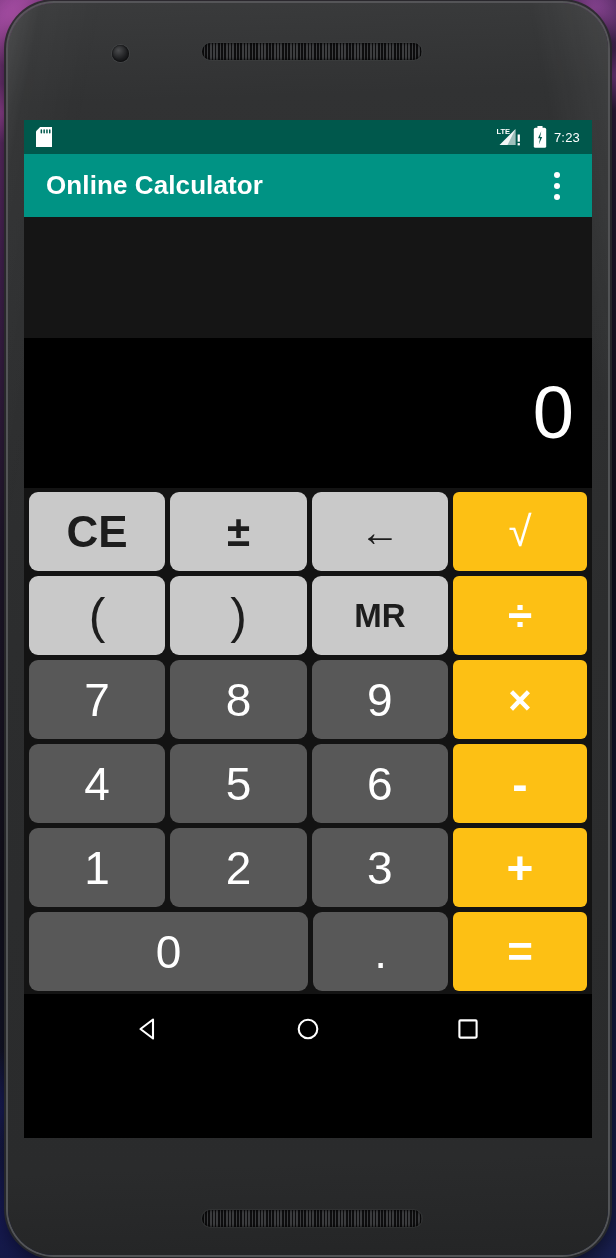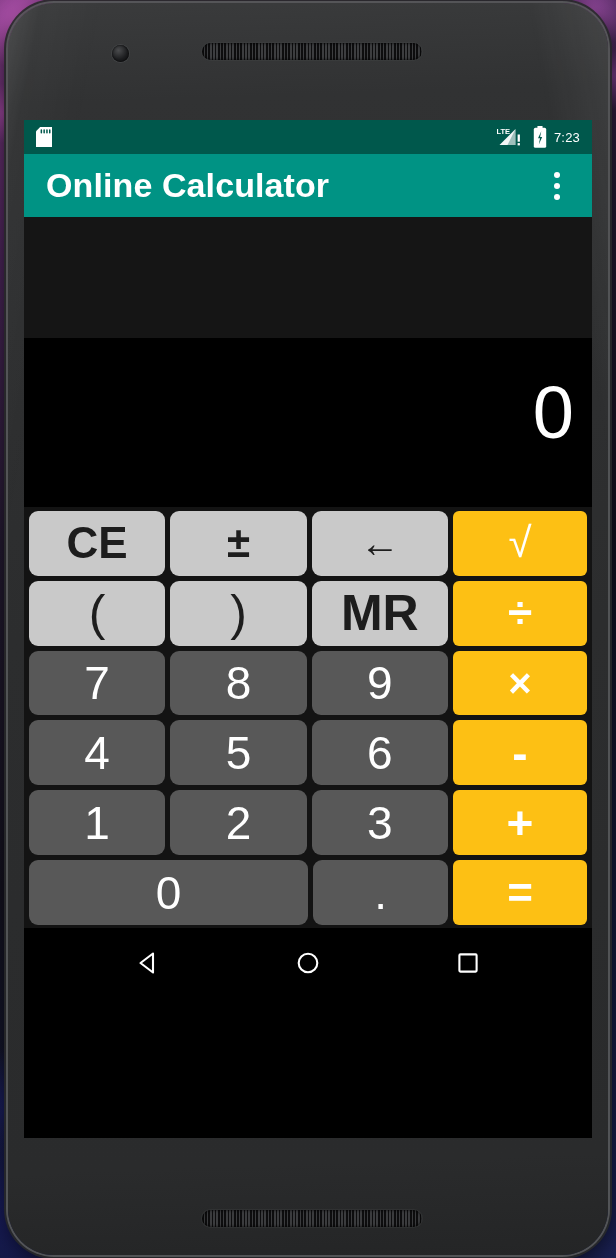--- a/index.html
+++ b/index.html
@@ -135,21 +135,21 @@
   
   #app-bar {
     height: 63px;
     background: #009384;
     display: flex;
     align-items: center;
     padding: 0 18px 0 22px;
   }
 
   #app-title {
-    font-size: 34px;
+    font-size: 26px;
     font-weight: 700;
     color: #ffffff;
     letter-spacing: 0.1px;
   }
 
   #overflow-menu {
     margin-left: auto;
     width: 34px;
     height: 44px;
     display: flex;
@@ -191,27 +191,26 @@
   #result-value {
     color: #ffffff;
     font-size: 74px;
     font-weight: 400;
     line-height: 1;
     letter-spacing: 0px;
   }
 
   
   #keypad {
-    height: 421px;
+    height: 506px;
     background: #131313;
     padding: 4px 3px 3px 5px;
     display: flex;
     flex-direction: column;
     gap: 5px;
-    margin-top: 19px;
   }
 
   .key-row {
     flex: 1;
     display: flex;
     gap: 5px;
   }
 
   .key {
     flex: 1;
@@ -255,21 +254,21 @@
   .key.op-minus { font-size: 46px; }
   .key.op-plus  { font-size: 46px; }
   .key.op-eq    { font-size: 44px; }
   .key.op-times { font-size: 40px; }
   .key.op-div   { font-size: 44px; }
   .key.op-sqrt  { font-size: 42px; font-weight: 400; }
 
   .key.paren  { font-size: 50px; font-weight: 400; }
   .key.arrow  { font-size: 40px; font-weight: 400; }
   .key.plusminus { font-size: 42px; font-weight: 700; }
-  .key.mr     { font-size: 50px; font-weight: 700; }
+  .key.mr     { font-size: 33px; font-weight: 700; }
   .key.ce     { font-size: 44px; font-weight: 700; }
 
   .key.zero  { flex: 2.07; }
   .key.dot   { font-size: 46px; }
 
   
   #nav-bar {
     height: 70px;
     background: #000000;
     display: flex;

